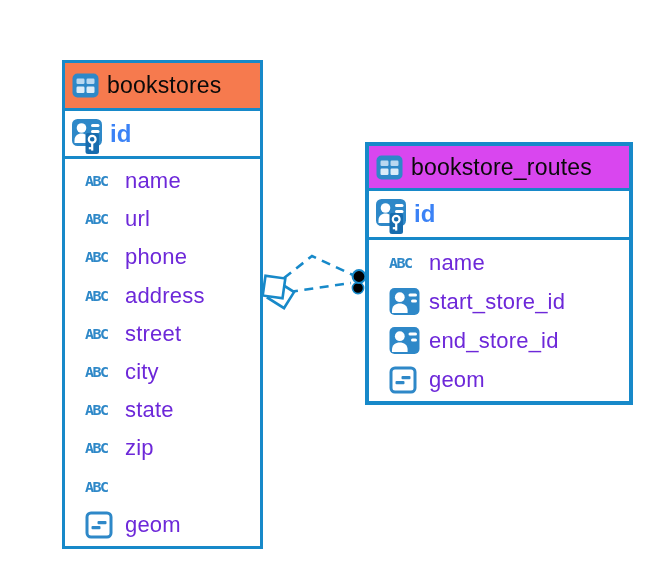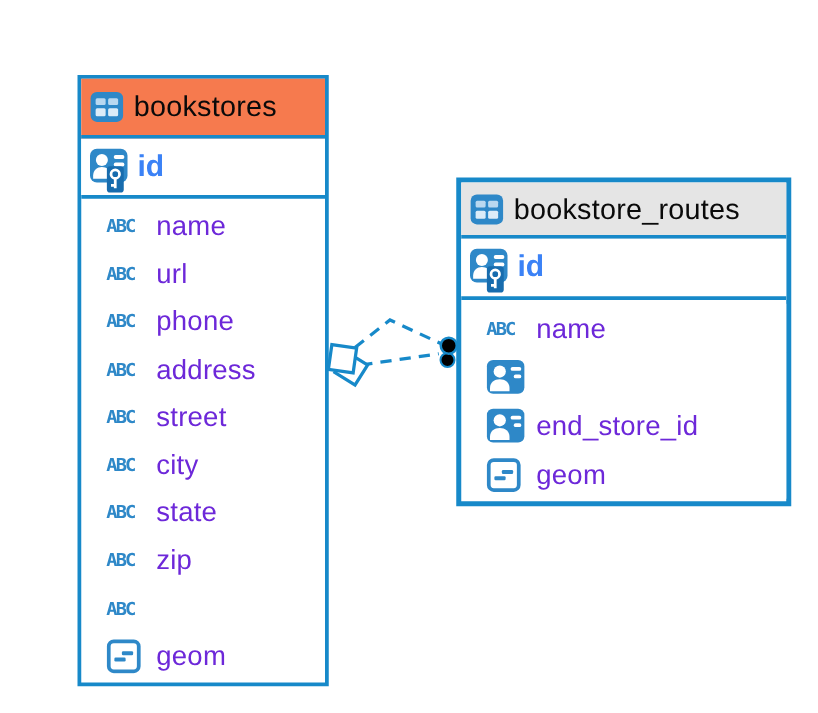--- a/index.html
+++ b/index.html
@@ -21,21 +21,21 @@
   .ertable.left{left:62px;top:60px;width:201px;}
   .ertable.right{left:365px;top:142px;width:268px;border-width:4px;}
 
   .tbl-header{
     display:flex;align-items:center;gap:8px;
     padding:0 6px 0 7px;
     border-bottom:3px solid #1789c9;
     box-sizing:border-box;
   }
   .left  .tbl-header{height:48px;background:#f67a4e;}
-  .right .tbl-header{height:45px;background:#e5e5e5;}
+  .right .tbl-header{height:45px;background:#d946ef;}
   .tbl-title{
     font-size:23px;color:#0a0a0a;letter-spacing:0.2px;
     white-space:nowrap;
   }
 
   .pk-row{
     display:flex;align-items:center;gap:5px;
     padding:0 6px 0 6px;
     border-bottom:3px solid #1789c9;
     box-sizing:border-box;
@@ -211,20 +211,21 @@
       <div class="field-row">
         <span class="iconbox">
           <svg width="31" height="29" viewBox="0 0 31 29">
             <rect x="0.5" y="1" width="30" height="27" rx="5" fill="#2e88c8"></rect>
             <circle cx="10.8" cy="10.2" r="4.9" fill="#ffffff"></circle>
             <path d="M3 26 v-2.6 c0-4.4 3.6-7 7.8-7 s7.8 2.6 7.8 7 V26 z" fill="#ffffff"></path>
             <rect x="19.5" y="6.5" width="8.5" height="3.1" rx="1.5" fill="#ffffff"></rect>
             <rect x="22" y="12.5" width="6" height="3.1" rx="1.5" fill="#ffffff"></rect>
           </svg>
         </span>
+        <span class="field-label">start_store_id</span>
       </div>
       <div class="field-row">
         <span class="iconbox">
           <svg width="31" height="29" viewBox="0 0 31 29">
             <rect x="0.5" y="1" width="30" height="27" rx="5" fill="#2e88c8"></rect>
             <circle cx="10.8" cy="10.2" r="4.9" fill="#ffffff"></circle>
             <path d="M3 26 v-2.6 c0-4.4 3.6-7 7.8-7 s7.8 2.6 7.8 7 V26 z" fill="#ffffff"></path>
             <rect x="19.5" y="6.5" width="8.5" height="3.1" rx="1.5" fill="#ffffff"></rect>
             <rect x="22" y="12.5" width="6" height="3.1" rx="1.5" fill="#ffffff"></rect>
           </svg>

